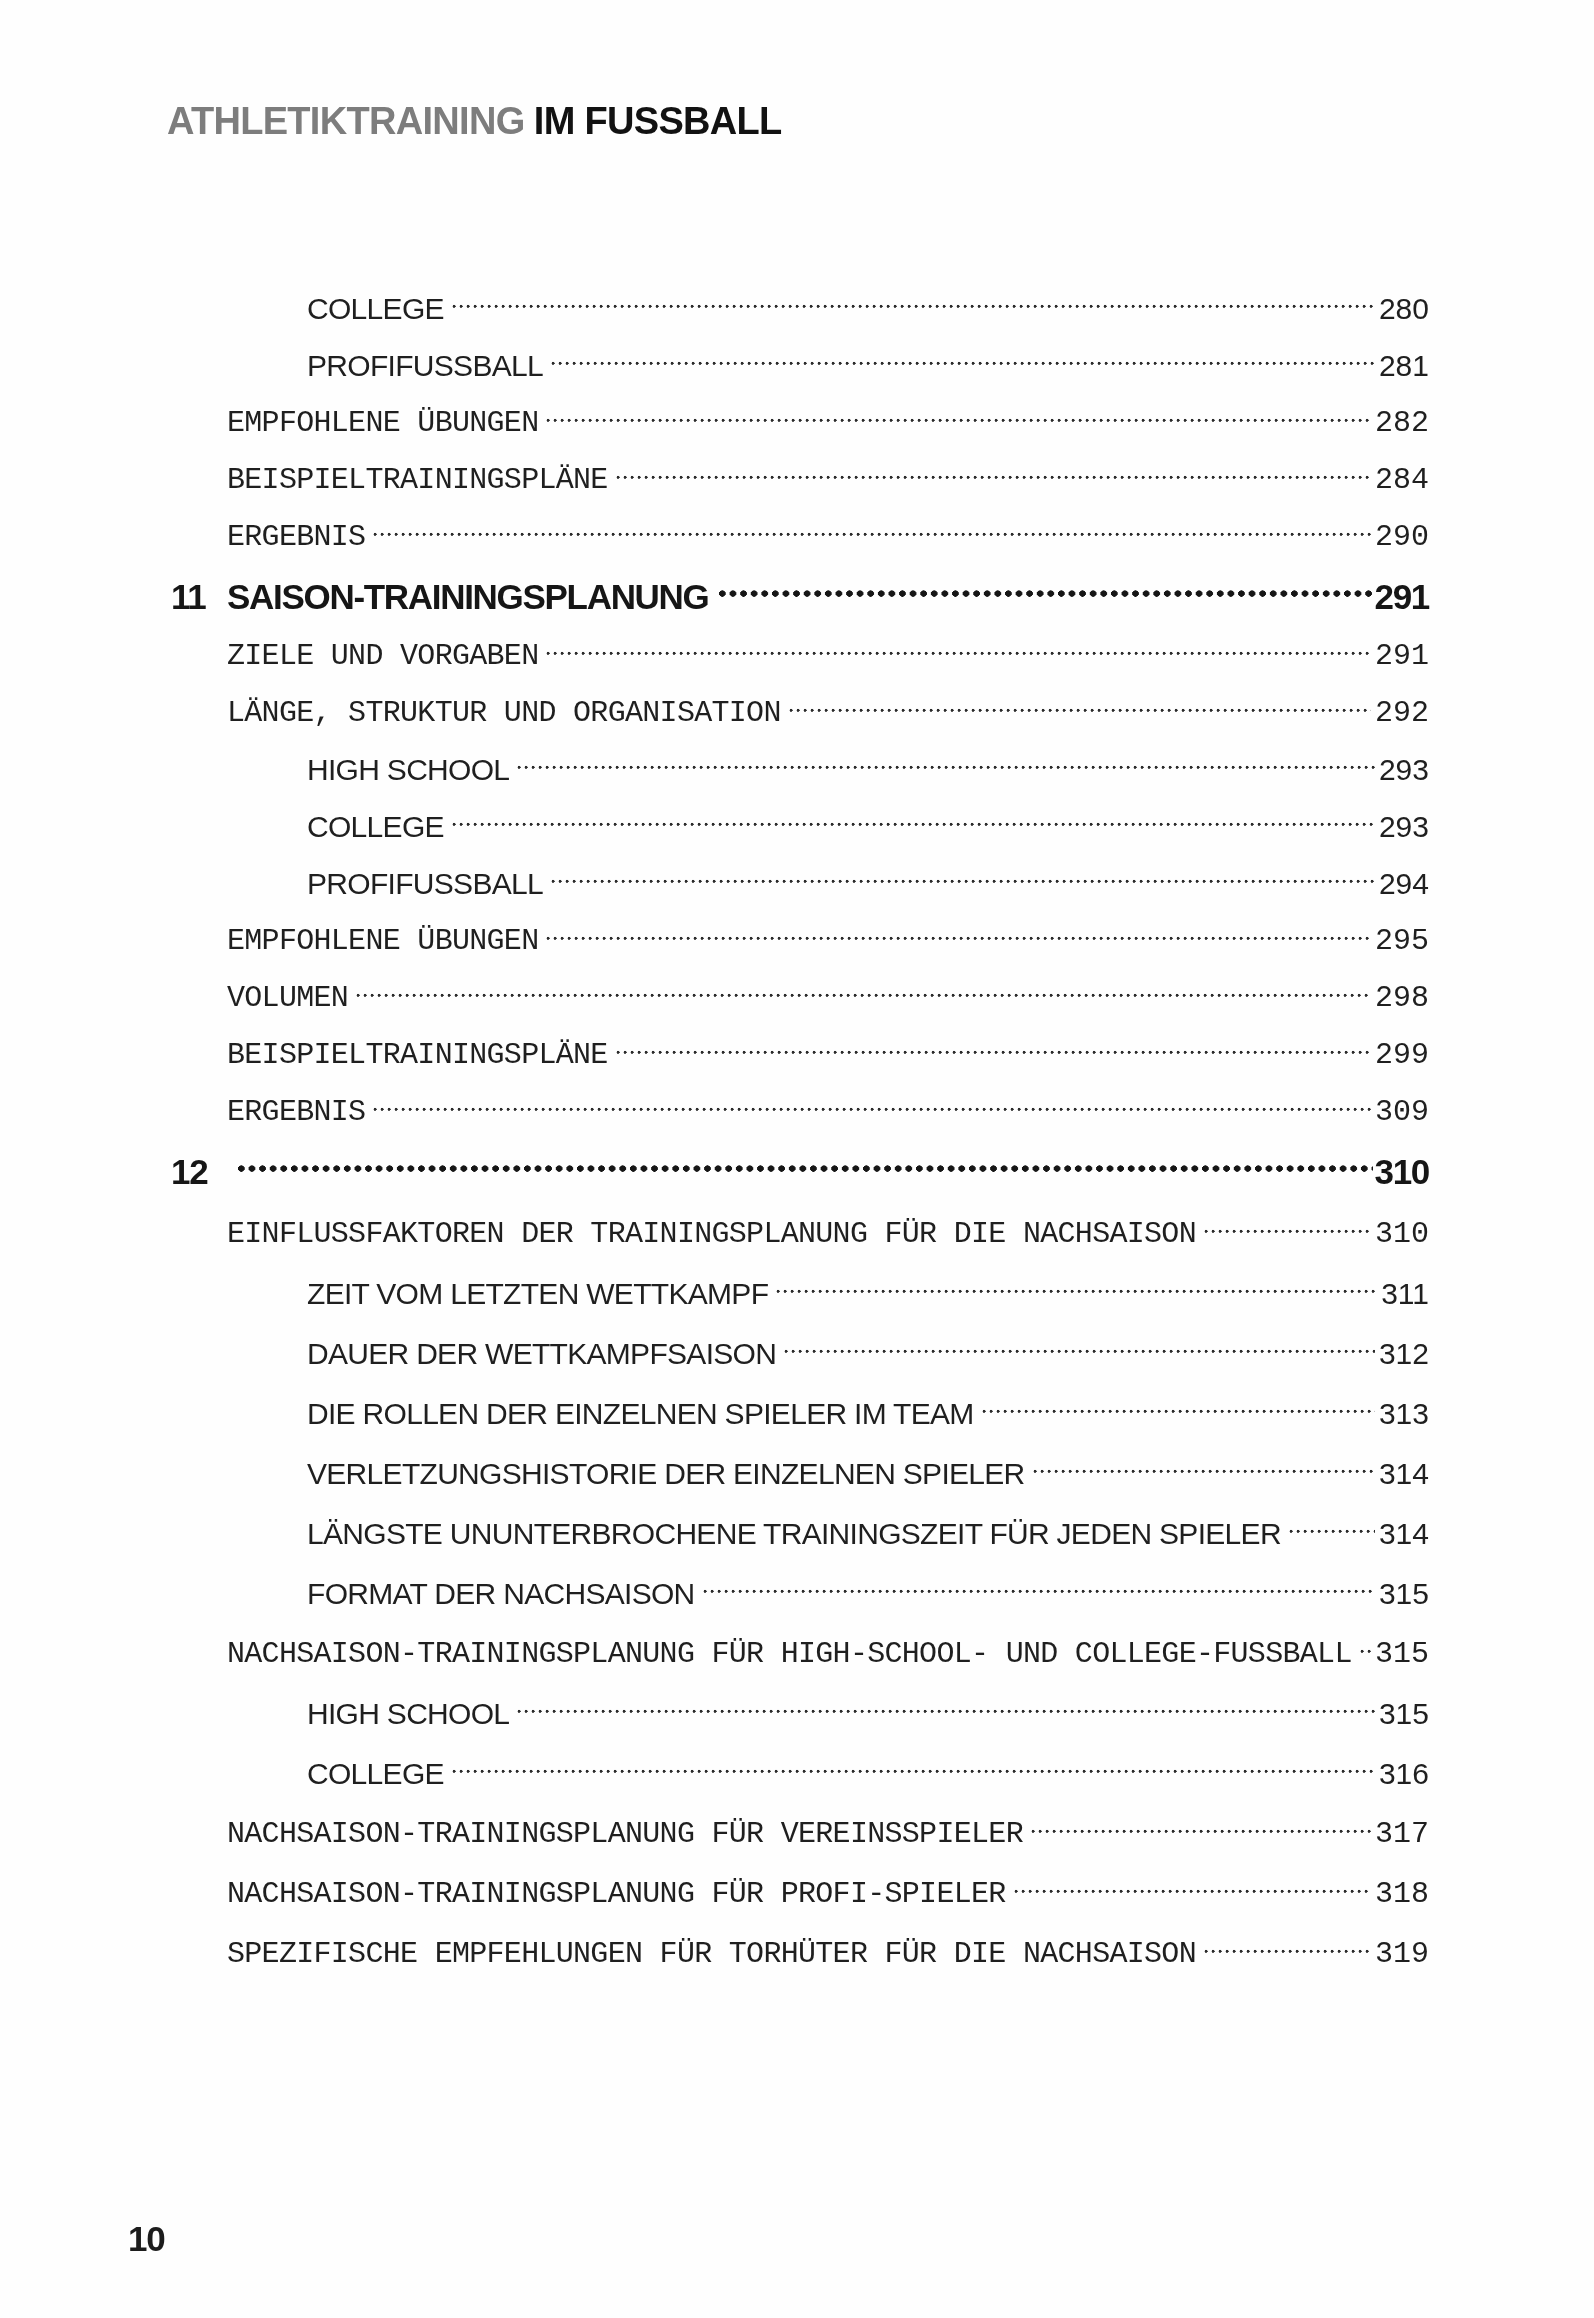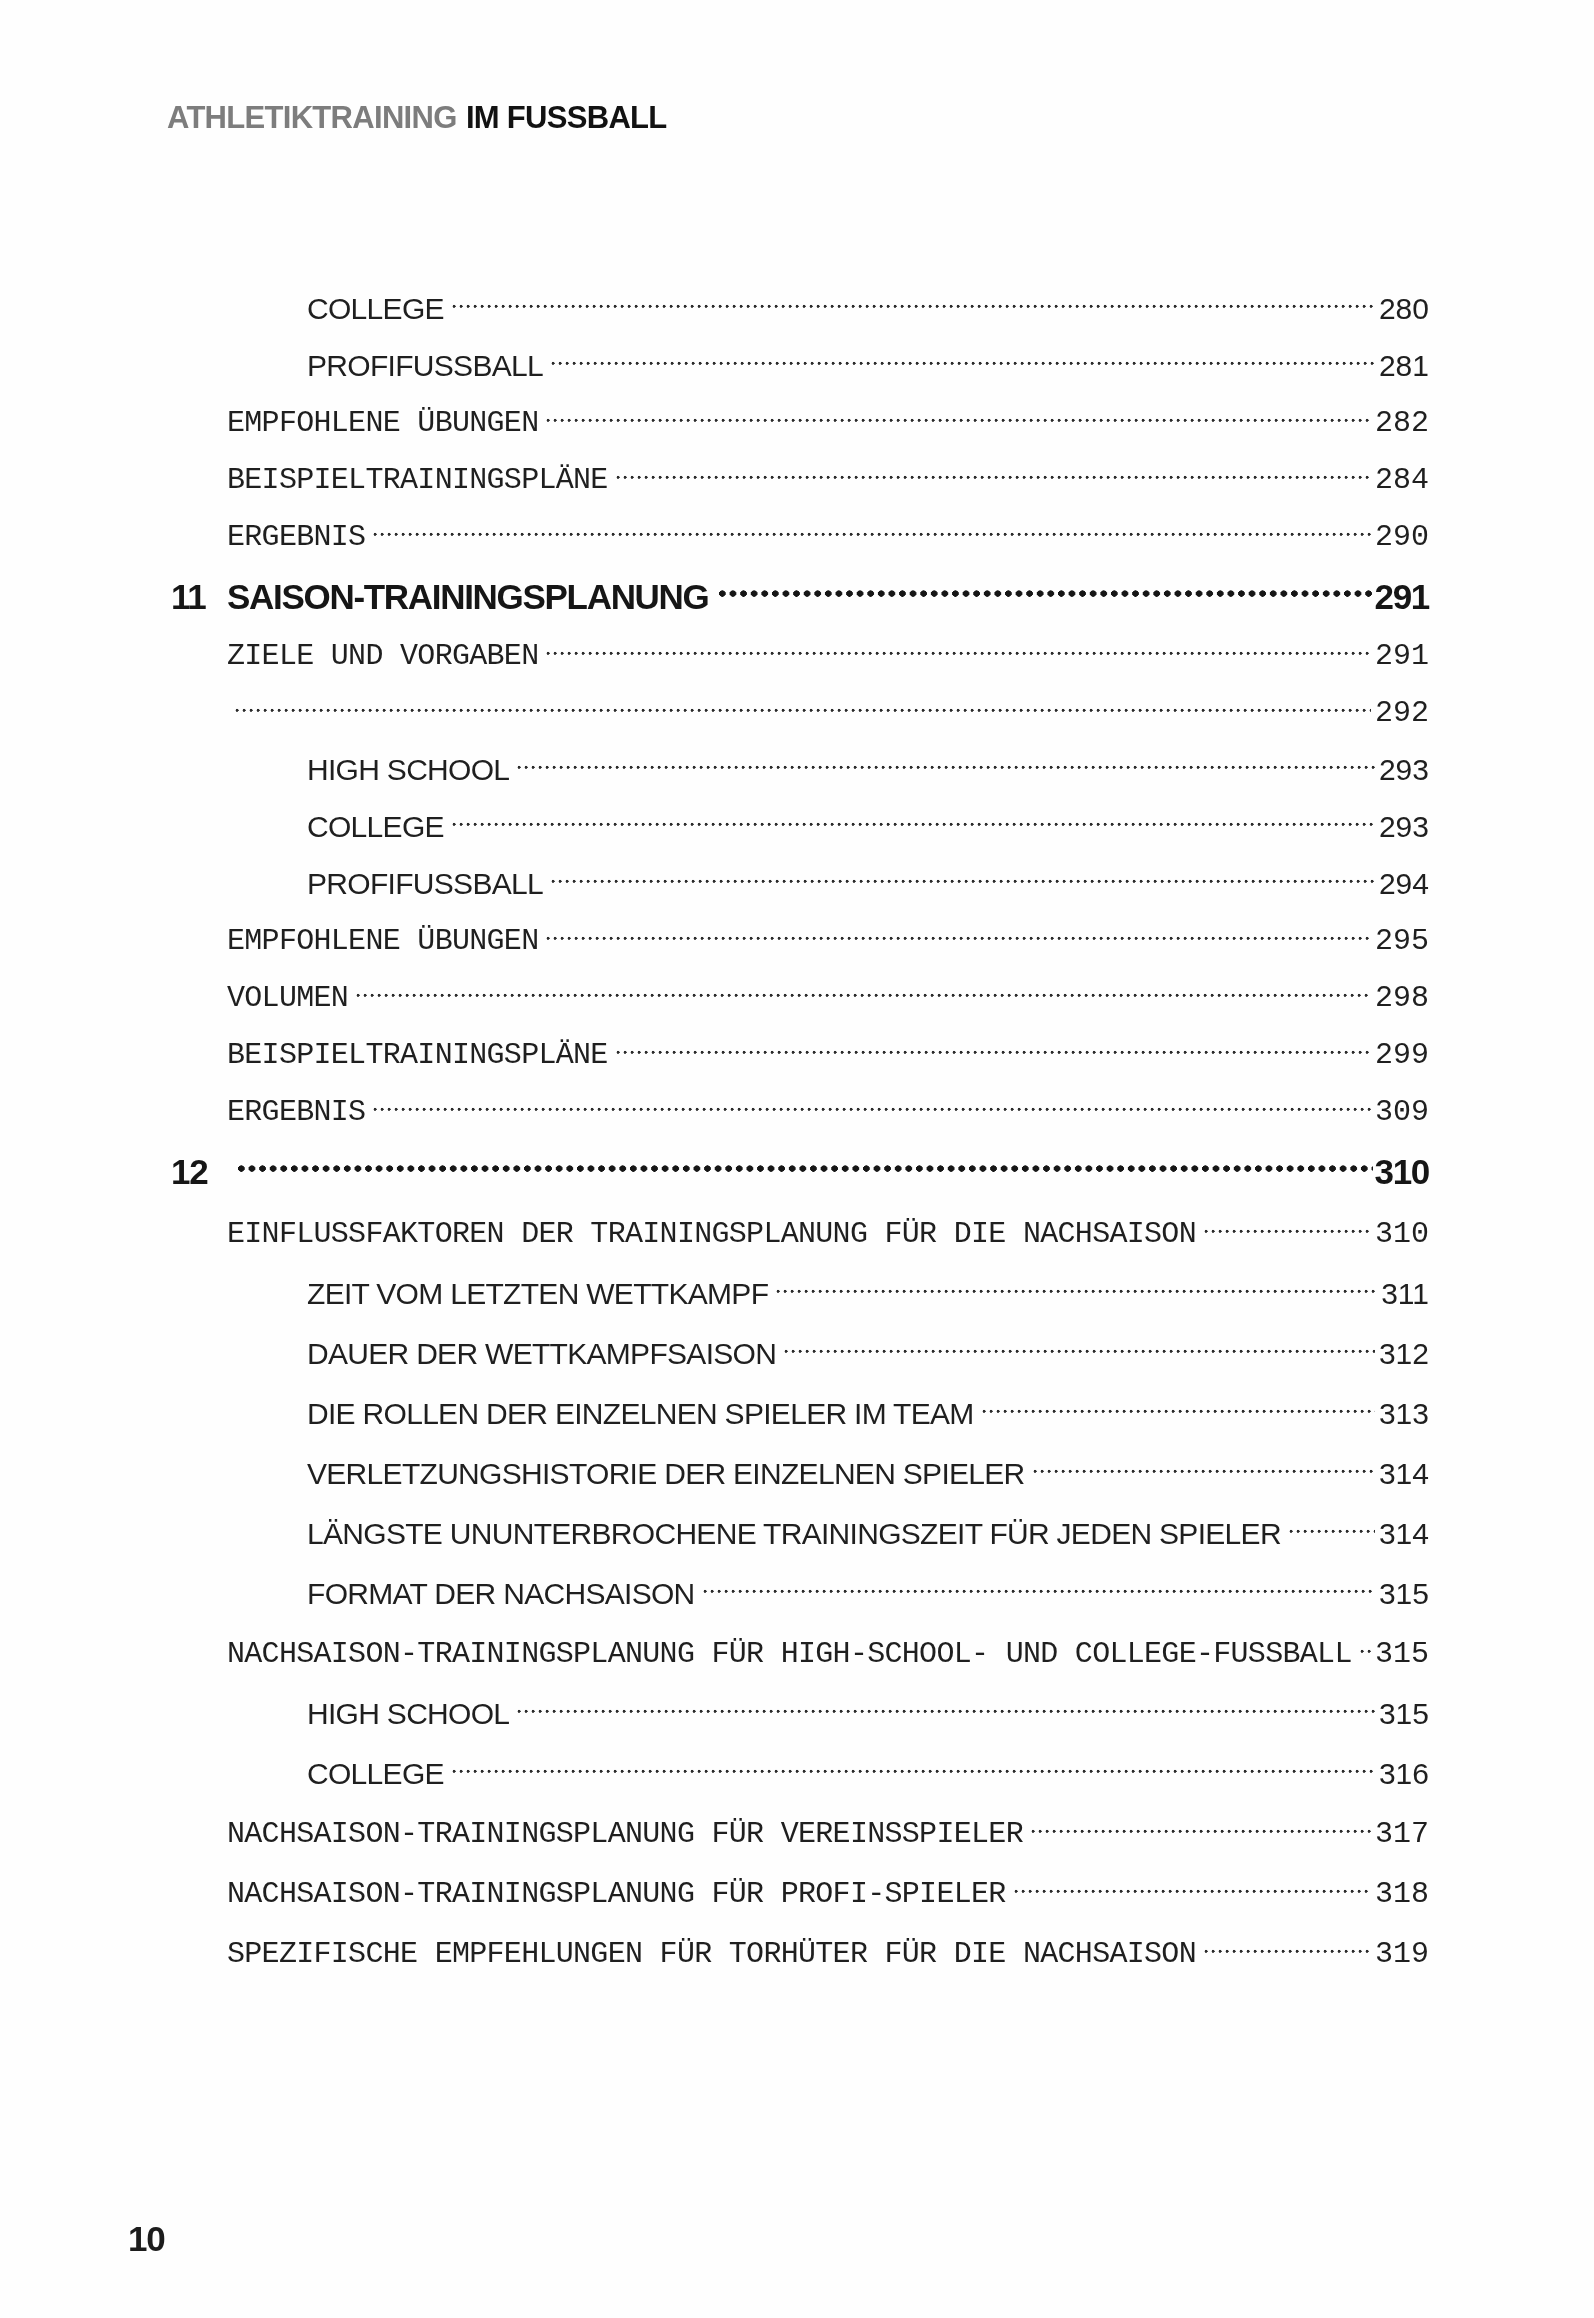--- a/index.html
+++ b/index.html
@@ -14,21 +14,21 @@
     font-family: "Liberation Sans", sans-serif;
     color: #1f1f1f;
     overflow: hidden;
   }
 
   
   .page-header {
     position: absolute;
     left: 167px;
     top: 100px;
-    font-size: 31px;
+    font-size: 38px;
     font-weight: bold;
     letter-spacing: -0.7px;
     white-space: nowrap;
   }
   .brand-gray  { color: #7d7d7d; margin-right: 9.3px; }
   .brand-black { color: #121212; }
 
   
   .toc {
     position: absolute;
@@ -146,20 +146,21 @@
       <span class="label">SAISON-TRAININGSPLANUNG</span>
       <div class="leader"></div>
       <span class="page">291</span>
     </div>
     <div class="row main">
       <span class="label">ZIELE UND VORGABEN</span>
       <div class="leader"></div>
       <span class="page">291</span>
     </div>
     <div class="row main">
+      <span class="label">LÄNGE, STRUKTUR UND ORGANISATION</span>
       <div class="leader"></div>
       <span class="page">292</span>
     </div>
     <div class="row sub">
       <span class="label">HIGH SCHOOL</span>
       <div class="leader"></div>
       <span class="page">293</span>
     </div>
     <div class="row sub">
       <span class="label">COLLEGE</span>

